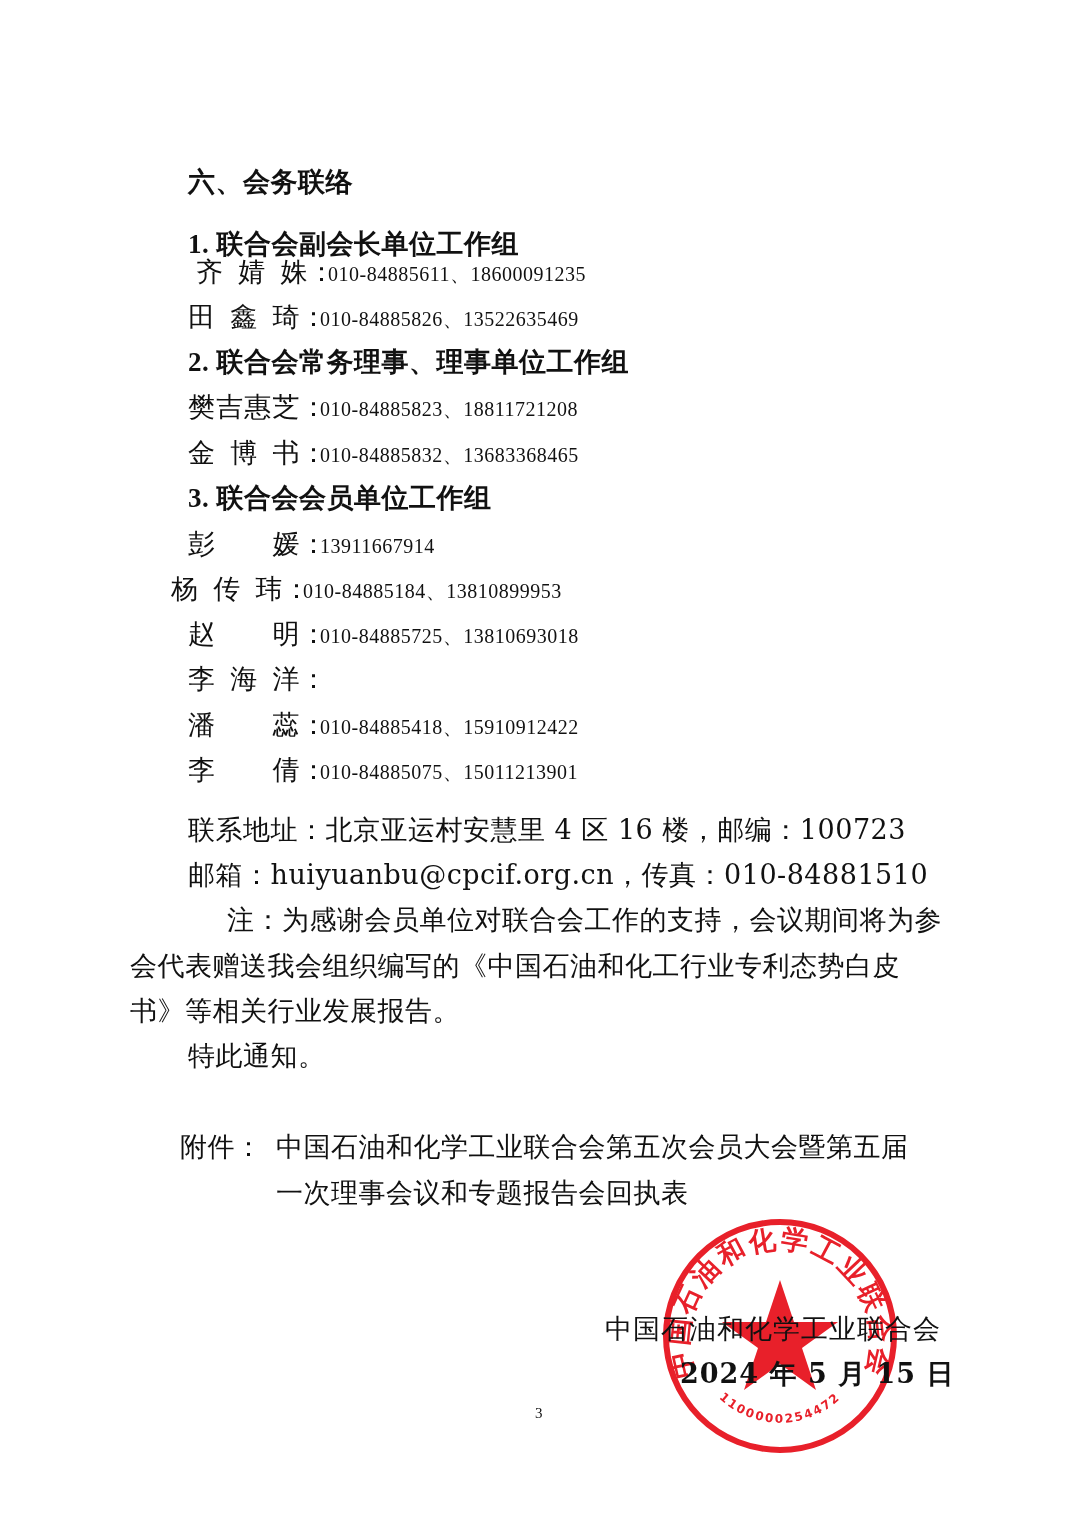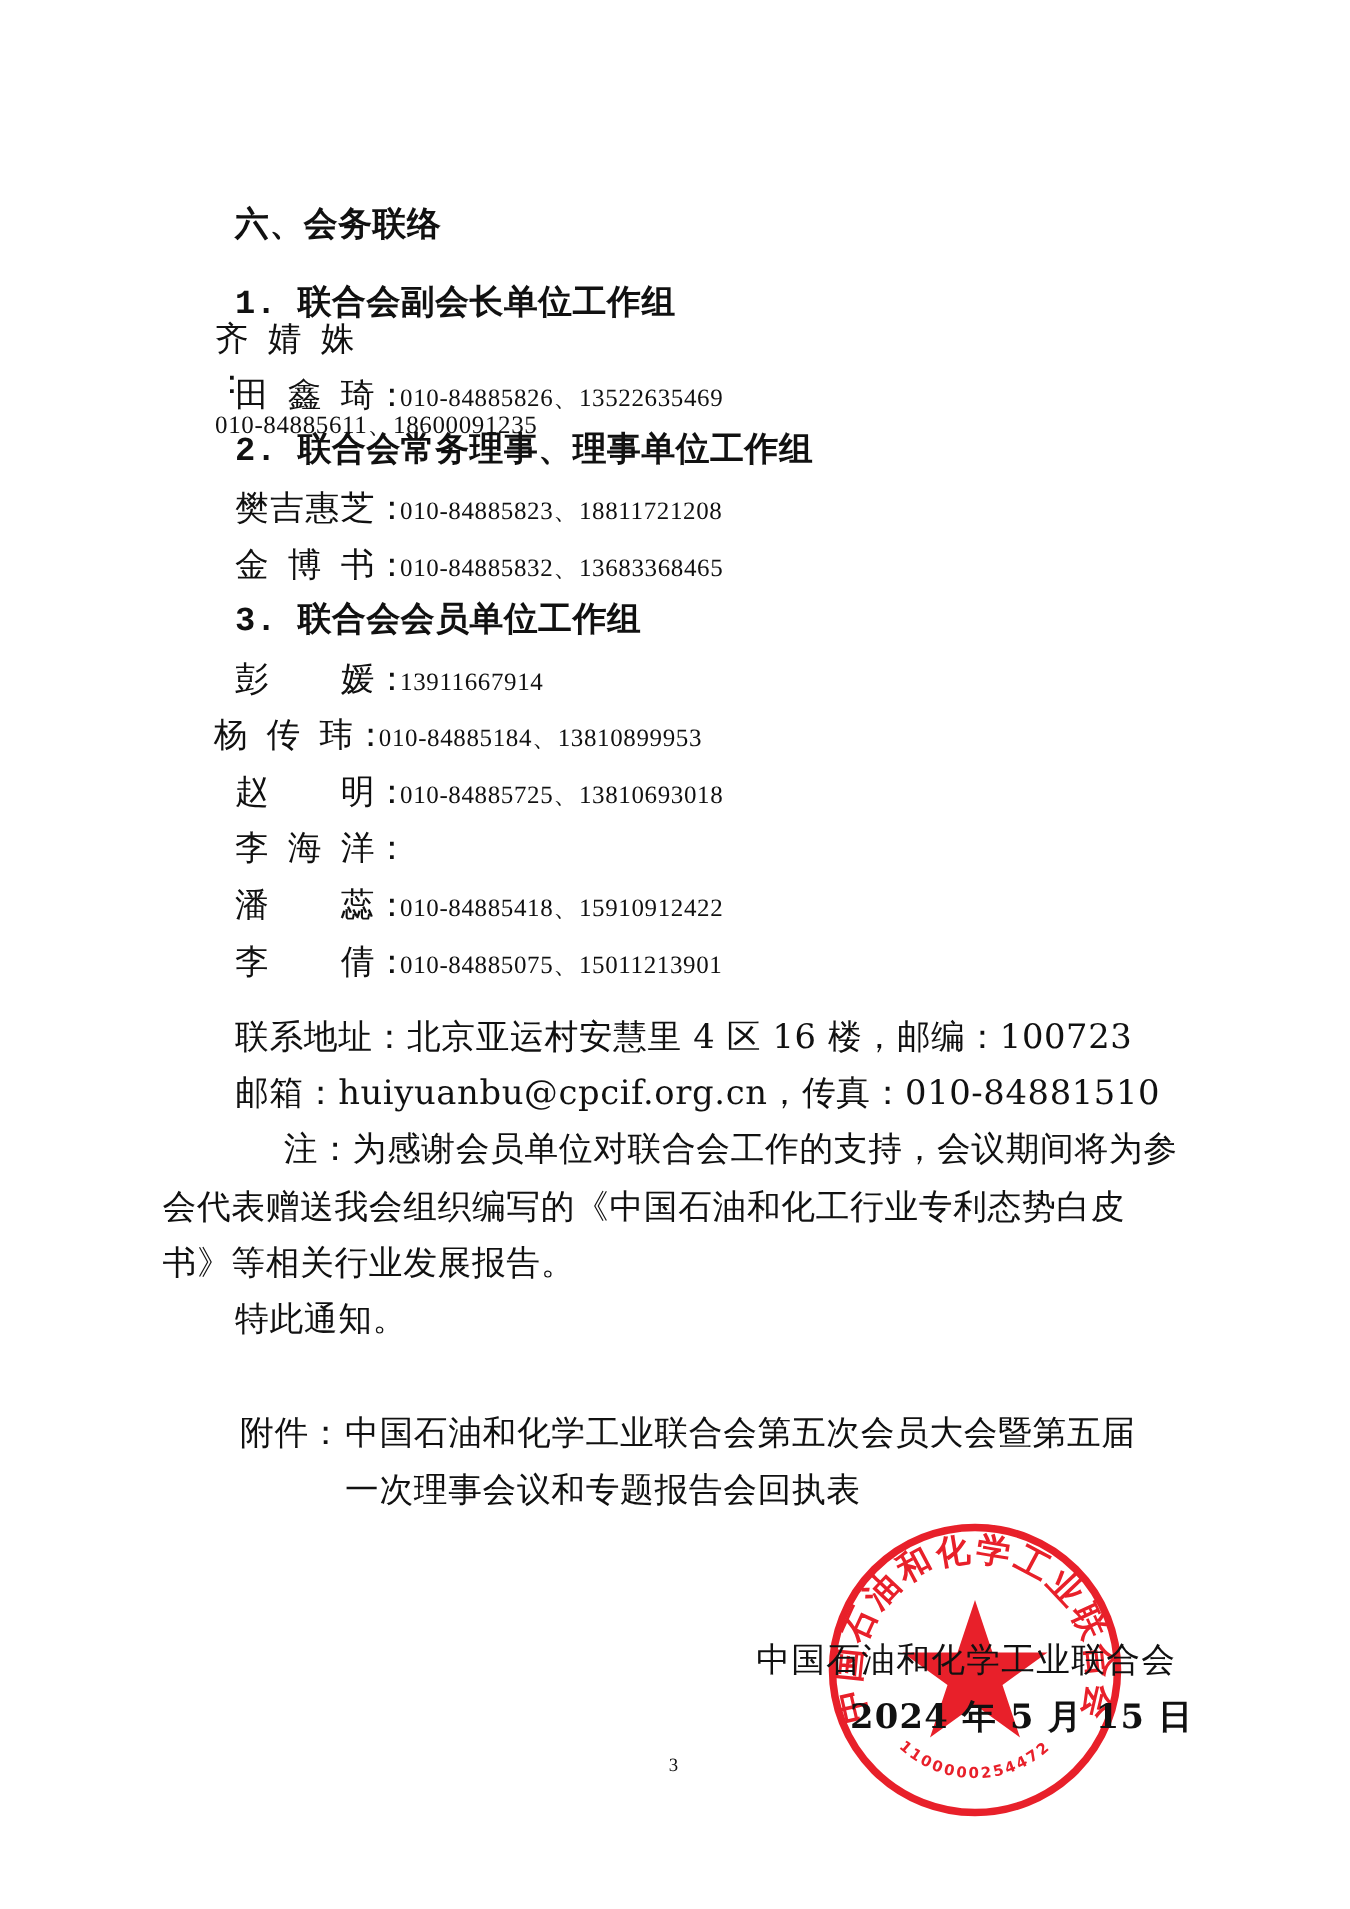--- a/index.html
+++ b/index.html
@@ -1,34 +1,34 @@
 <!DOCTYPE html>
 <html><head>
 <meta charset="utf-8">
 <style>
   html, body { margin: 0; padding: 0; background: #ffffff; }
   body { width: 1080px; height: 1527px; position: relative; overflow: hidden;
          font-family: "DejaVu Serif", "Liberation Serif", serif; color: #111; }
   .line { position: absolute; font-size: 27px; line-height: 34px; white-space: nowrap; letter-spacing: 0.5px; }
-  .heading { font-family: Liberation Mono, monospace; font-weight: bold; }
+  .heading { font-family: Liberation Serif, serif; font-weight: bold; }
   .num { font-family: "Liberation Serif", "DejaVu Serif", serif; font-size: 20px; }
   .name { display: inline-block; width: 112px; text-align: justify; text-align-last: justify; }
   .colon { display: inline-block; width: 20px; }
   .contact { display: flex; align-items: baseline; }
   .page-num { position: absolute; left: 535px; top: 1405px; font-size: 15px; font-family: "Liberation Serif", serif; }
   .stamp { position: absolute; left: 660px; top: 1216px; width: 240px; height: 240px; }
   .sig { position: absolute; font-size: 27px; line-height: 34px; white-space: nowrap; letter-spacing: 1px; }
 </style>
 </head>
 <body>
 
 <div class="line heading" style="left:188px; top:165px;">六、会务联络</div>
 
 <div class="line heading" style="left:188px; top:208px;margin-top:19px;">1. 联合会副会长单位工作组</div>
-<div class="line contact" style="left:172px; top:255px;flex-direction:column;">
+<div class="line contact" style="left:196px; top:255px;">
   <span class="name">齐婧姝</span>
     <span class="colon">：</span>
     <span class="num">010-84885611、18600091235</span>
 </div>
 <div class="line contact" style="left:188px; top:300px;">
   <span class="name">田鑫琦</span>
     <span class="colon">：</span>
     <span class="num">010-84885826、13522635469</span>
 </div>
 
@@ -76,21 +76,21 @@
 </div>
 
 <div class="line" style="left:188px; top:813px;">联系地址：北京亚运村安慧里 4 区 16 楼，邮编：100723</div>
 <div class="line" style="left:188px; top:858px;">邮箱：huiyuanbu@cpcif.org.cn，传真：010-84881510</div>
 
 <div class="line" style="left:188px; top:903px;margin-left:39px;">注：为感谢会员单位对联合会工作的支持，会议期间将为参</div>
 <div class="line" style="left:130px; top:949px;">会代表赠送我会组织编写的《中国石油和化工行业专利态势白皮</div>
 <div class="line" style="left:130px; top:994px;">书》等相关行业发展报告。</div>
 <div class="line" style="left:188px; top:1039px;">特此通知。</div>
 
-<div class="line" style="left:192px; top:1130px;text-align:right;">附件：</div>
+<div class="line" style="left:180px; top:1130px;text-align:right;">附件：</div>
 <div class="line" style="left:276px; top:1130px;">中国石油和化学工业联合会第五次会员大会暨第五届</div>
 <div class="line" style="left:276px; top:1176px;">一次理事会议和专题报告会回执表</div>
 
 <svg class="stamp" viewBox="0 0 240 240">
   <defs>
     <path id="ringPath" d="M 40 170 A 92 92 0 1 1 200 170" fill="none"></path>
     <path id="codePath" d="M 55 178 A 88 88 0 0 0 185 178" fill="none"></path>
   </defs>
   <circle cx="120" cy="120" r="114" fill="none" stroke="#e8202a" stroke-width="6"></circle>
   <polygon fill="#e8202a" points="120,64 134,106 178,106 142,132 156,174 120,148 84,174 98,132 62,106 106,106"></polygon>

